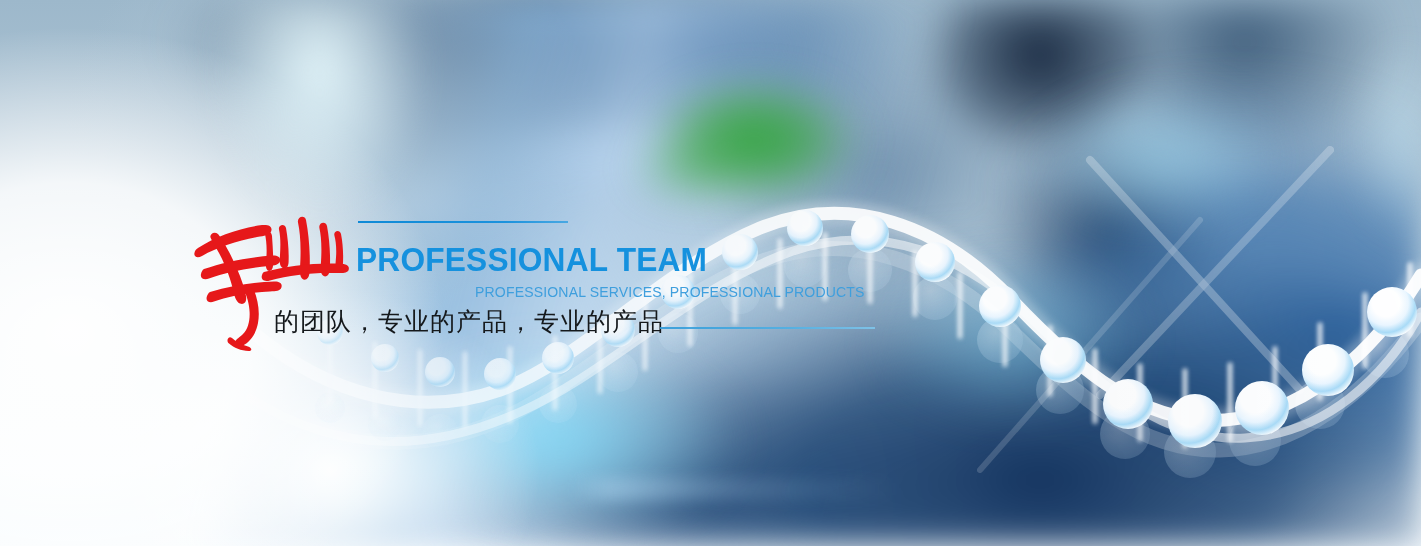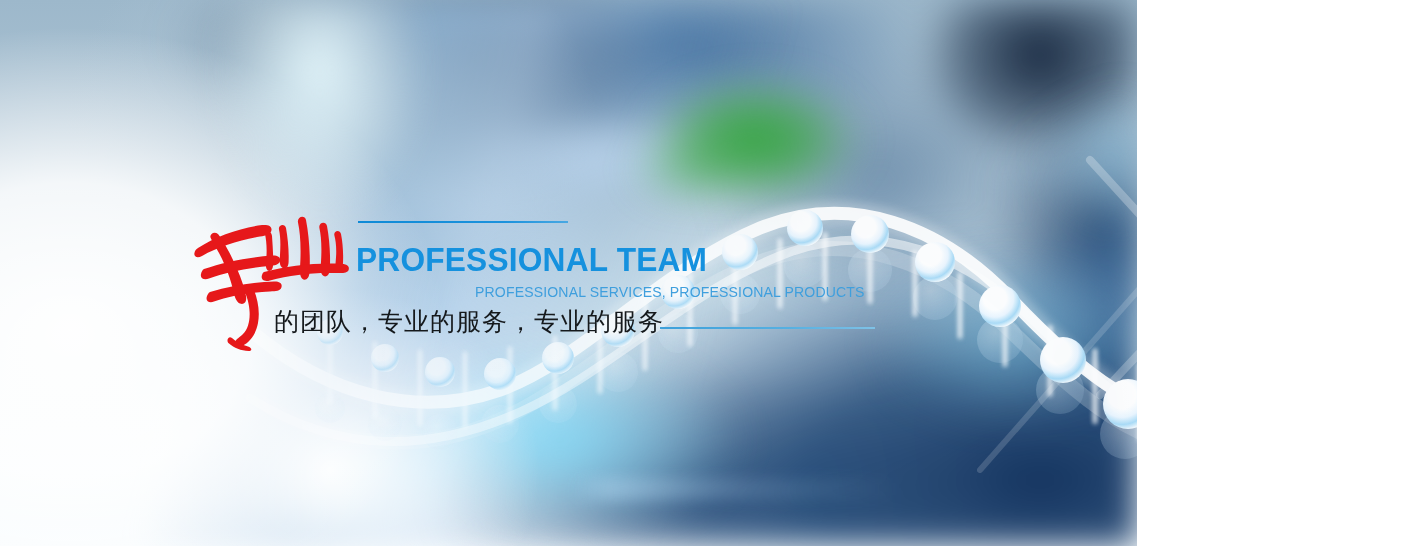--- a/index.html
+++ b/index.html
@@ -2,21 +2,21 @@
 <html><head>
 <meta charset="utf-8">
 <style>
   html, body {
     margin: 0;
     padding: 0;
     background: #ffffff;
   }
   #banner {
     position: relative;
-    width: 1137px;
+    width: 1421px;
     height: 546px;
     overflow: hidden;
     font-family: "Liberation Sans", "DejaVu Sans", sans-serif;
     background: #bcd2e0;
   }
 
   
   .bg-layer {
     position: absolute;
     inset: 0;
@@ -407,18 +407,18 @@
         <path d="M76,66 C98,60 126,56.6 152,57.6 C159,57.9 162,60.6 160.6,64 C159.2,67.4 154.6,67.2 147,67 C124,66.4 102,69 82,74.4 C75.6,76.2 72.6,73 74,69 C74.6,67.4 75,66.4 76,66 Z"></path>
       </g>
     </svg>
 
     <div id="rule-top"></div>
 
     <div id="heading-main">PROFESSIONAL TEAM</div>
 
     <div id="heading-sub">PROFESSIONAL SERVICES, PROFESSIONAL PRODUCTS</div>
 
-    <div id="heading-cn">的团队，专业的服务，专业的服务</div>
+    <div id="heading-cn">的团队，专业的产品，专业的产品</div>
 
     <div id="rule-bottom"></div>
   </div>
 
 </div>
 
 </body></html>

